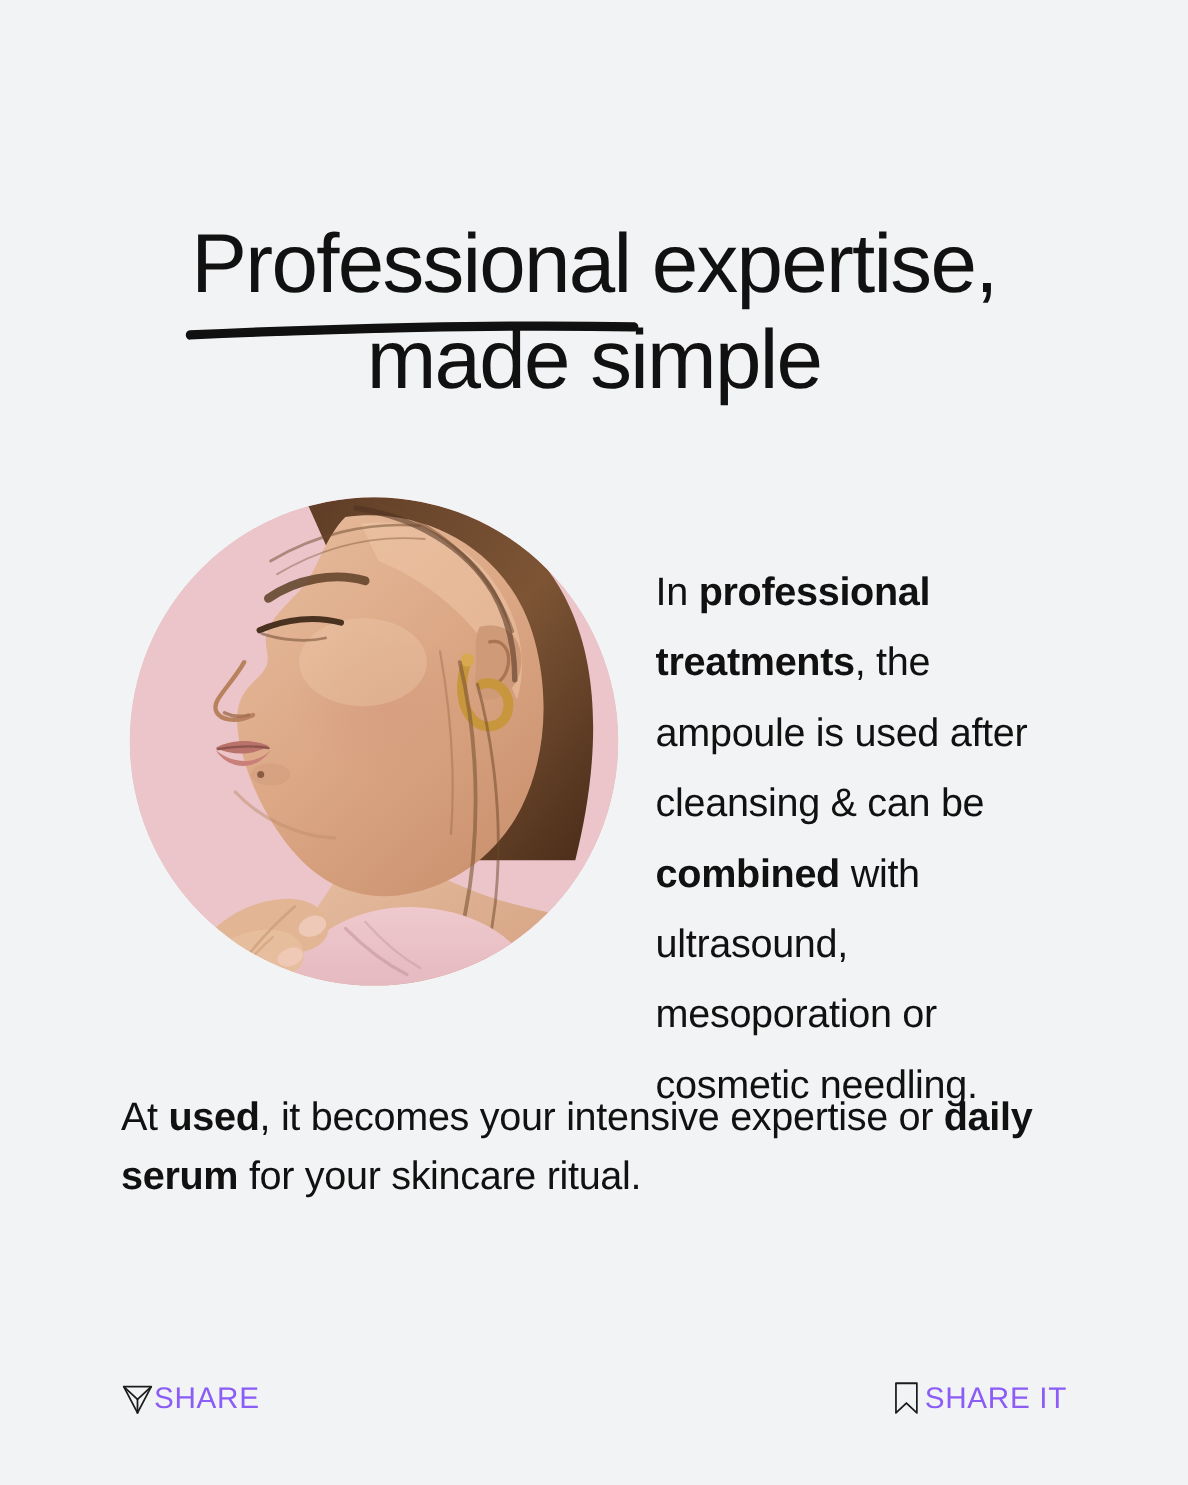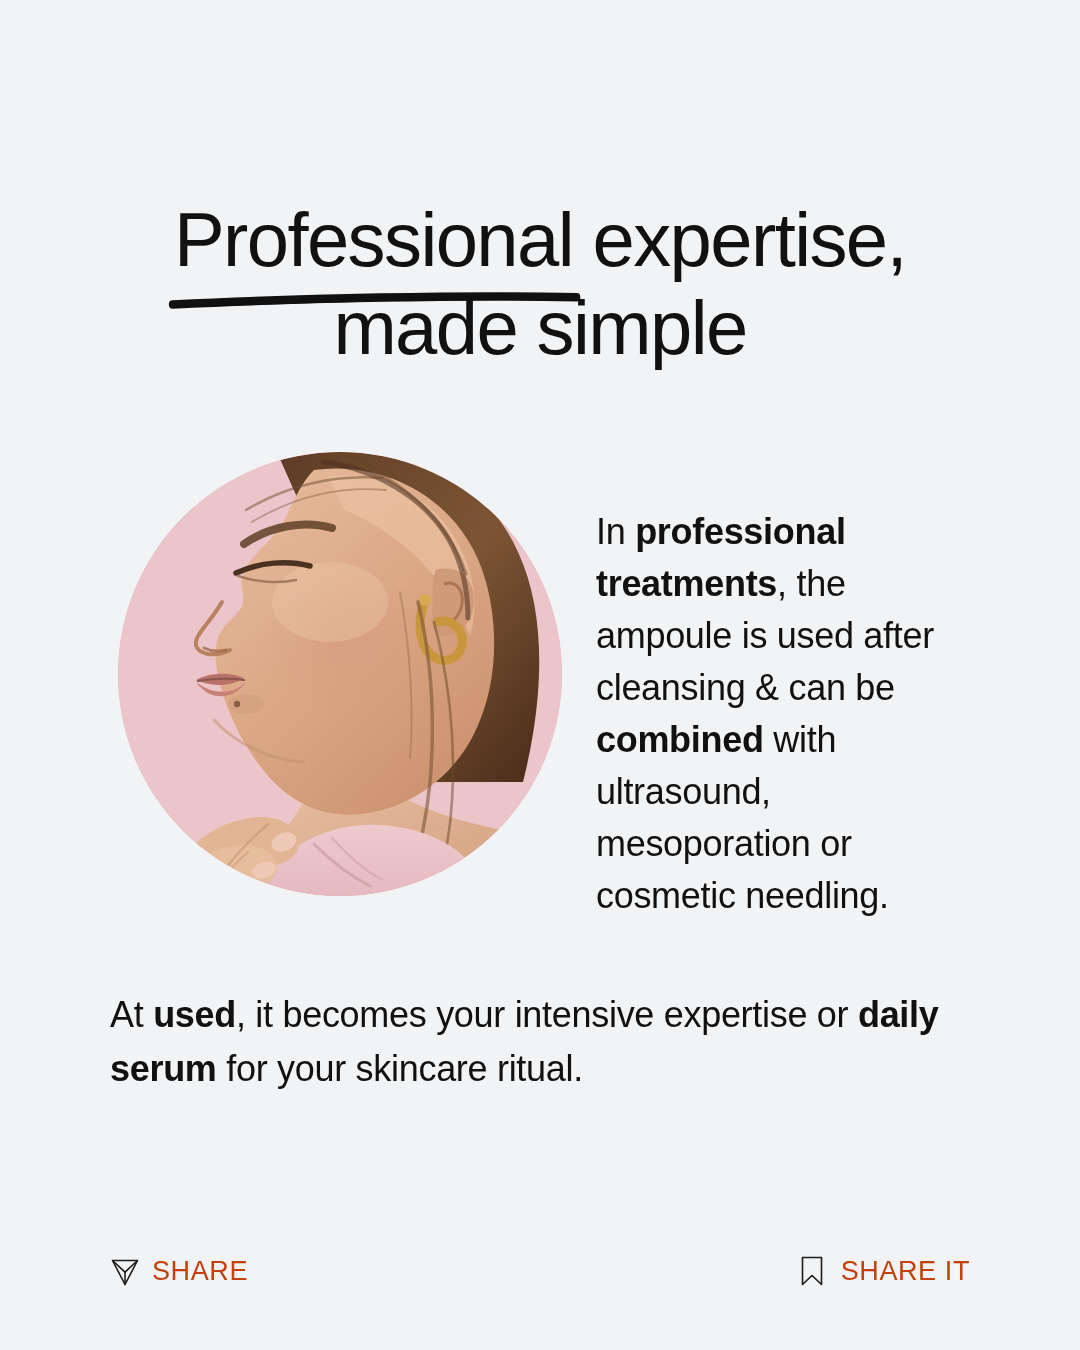--- a/index.html
+++ b/index.html
@@ -72,21 +72,21 @@
     height: 444px;
   }
 
   
   .para-right {
     position: absolute;
     left: 596px;
     top: 470px;
     width: 372px;
     font-size: 36px;
-    line-height: 52px;
+    line-height: 64px;
     letter-spacing: -0.3px;
     font-weight: 400;
     color: #111111;
   }
 
   
   .para-wide {
     position: absolute;
     left: 110px;
     top: 952px;
@@ -105,24 +105,23 @@
     position: absolute;
     left: 0;
     top: 1246px;
     width: 1080px;
     height: 60px;
   }
   .footer-item {
     position: absolute;
     display: flex;
     align-items: center;
-    gap: 12px;
     font-size: 27px;
     letter-spacing: 0.6px;
-    color: #c2410c;
+    color: #8b5cf6;
     line-height: 1;
   }
   .footer-share { left: 110px; top: 8px; }
   .footer-handle {
     left: 0;
     top: 8px;
     width: 1080px;
     justify-content: center;
     letter-spacing: 0.2px;
   }

